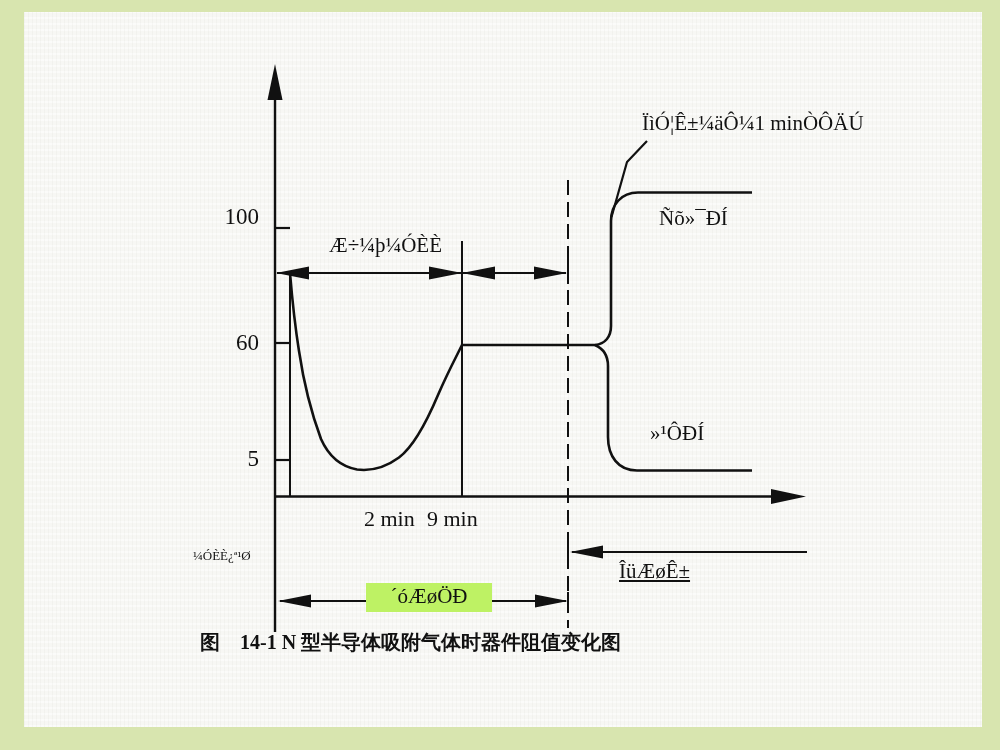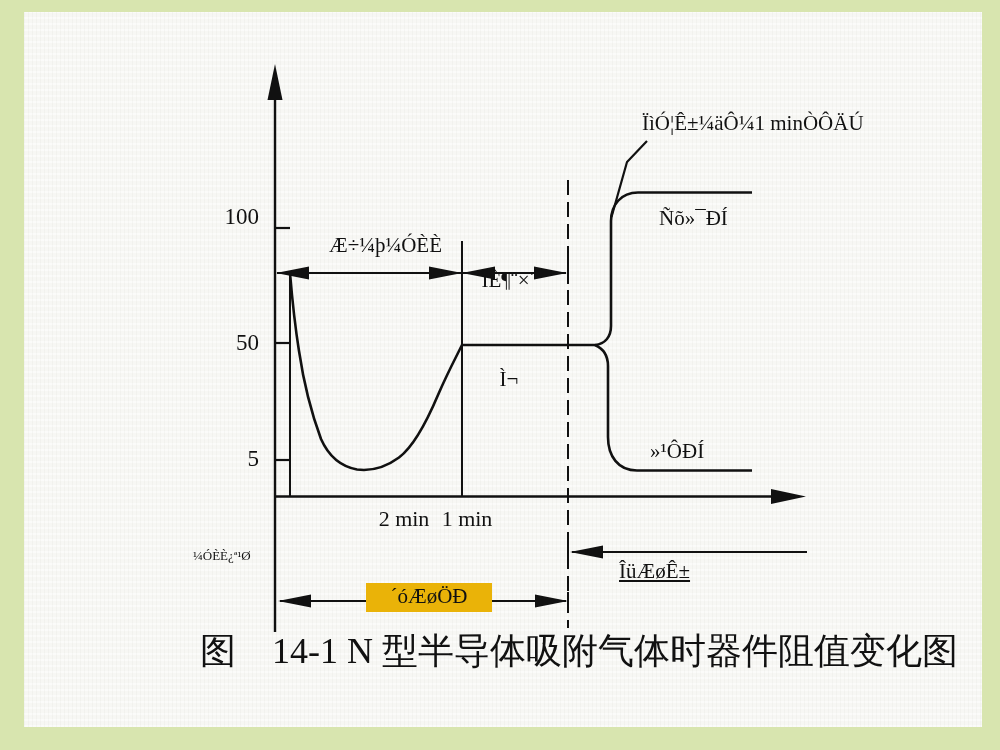--- a/index.html
+++ b/index.html
@@ -15,32 +15,32 @@
       repeating-linear-gradient(90deg, rgba(140,145,125,0.05) 0 1px, rgba(255,255,255,0) 1px 4px),
       repeating-linear-gradient(0deg, rgba(255,255,255,0.5) 0 2px, rgba(0,0,0,0) 2px 6px);
   }
   svg.diagram{position:absolute;left:0;top:0;}
   .lbl{position:absolute;white-space:pre;font-size:21px;line-height:1.12;color:#111;}
   .ytick{left:189px;width:70px;text-align:right;font-size:23px;}
   #lbl-y-axis{left:299px;top:80px;font-size:22px;}
   #lbl-yt100{top:204px;}
   #lbl-yt50{top:330px;}
   #lbl-yt5{top:446px;}
-  .xtick{top:507px;width:80px;text-align:center;font-size:22px;}
+  .xtick{top:507px;width:80px;text-align:left;font-size:22px;}
   #lbl-xt2{left:364px;}
   #lbl-xt4{left:427px;}
   #lbl-heating{left:329px;top:234px;width:112px;text-align:left;}
   #lbl-stable{left:467px;top:198px;width:84px;text-align:center;line-height:33px;}
   #lbl-response{left:642px;top:112px;}
   #lbl-oxidizing{left:659px;top:207px;font-family:Liberation Serif, serif;}
-  #lbl-reducing{left:650px;top:440px;}
+  #lbl-reducing{left:650px;top:422px;}
   #lbl-gasin{left:619px;top:560px;text-decoration:underline;}
   #lbl-switch{left:193px;top:549px;font-size:13px;}
-  #lbl-atmosphere{left:366px;top:583px;width:126px;text-align:center;background:#eab308;padding:2px 0 3px 0;}
-  #lbl-caption{left:200px;top:631px;width:710px;text-align:right;font-weight:normal;font-size:36px;}
+  #lbl-atmosphere{left:366px;top:583px;width:126px;text-align:center;background:#bef264;padding:2px 0 3px 0;}
+  #lbl-caption{left:200px;top:631px;width:710px;text-align:left;font-weight:bold;font-size:20px;}
 </style>
 </head>
 <body>
 
 <div class="stage">
   <div class="panel"></div>
 
   <svg class="diagram" width="1000" height="750" viewBox="0 0 1000 750">
     <g fill="none" stroke="#111" stroke-linecap="butt">
 
@@ -78,32 +78,28 @@
       <polygon points="462,273 495,266.5 495,279.5"></polygon>
       <polygon points="567,273 534,266.5 534,279.5"></polygon>
       <polygon points="570,552 603,545.5 603,558.5"></polygon>
       <polygon points="278,601 311,594.5 311,607.5"></polygon>
       <polygon points="568,601 535,594.5 535,607.5"></polygon>
     </g>
   </svg>
 
 
   <div class="lbl ytick" id="lbl-yt100">100</div>
-  <div class="lbl ytick" id="lbl-yt50">50</div>
+  <div class="lbl ytick" id="lbl-yt50">60</div>
   <div class="lbl ytick" id="lbl-yt5">5</div>
 
   <div class="lbl xtick" id="lbl-xt2">2 min</div>
-  <div class="lbl xtick" id="lbl-xt4">1 min</div>
+  <div class="lbl xtick" id="lbl-xt4">9 min</div>
 
   <div class="lbl" id="lbl-heating">Æ÷¼þ¼ÓÈÈ</div>
 
-  <div class="lbl" id="lbl-stable">
-    <div>ÎÈ¶¨×´</div>
-    <div>Ì¬</div>
-  </div>
 
   <div class="lbl" id="lbl-response">ÏìÓ¦Ê±¼äÔ¼1 minÒÔÄÚ</div>
   <div class="lbl" id="lbl-oxidizing">Ñõ»¯ÐÍ</div>
   <div class="lbl" id="lbl-reducing">»¹ÔÐÍ</div>
   <div class="lbl" id="lbl-gasin">ÎüÆøÊ±</div>
   <div class="lbl" id="lbl-switch">¼ÓÈÈ¿ª¹Ø</div>
   <div class="lbl" id="lbl-atmosphere">´óÆøÖÐ</div>
 
   <div class="lbl" id="lbl-caption">图　14-1 N 型半导体吸附气体时器件阻值变化图</div>
 </div>

